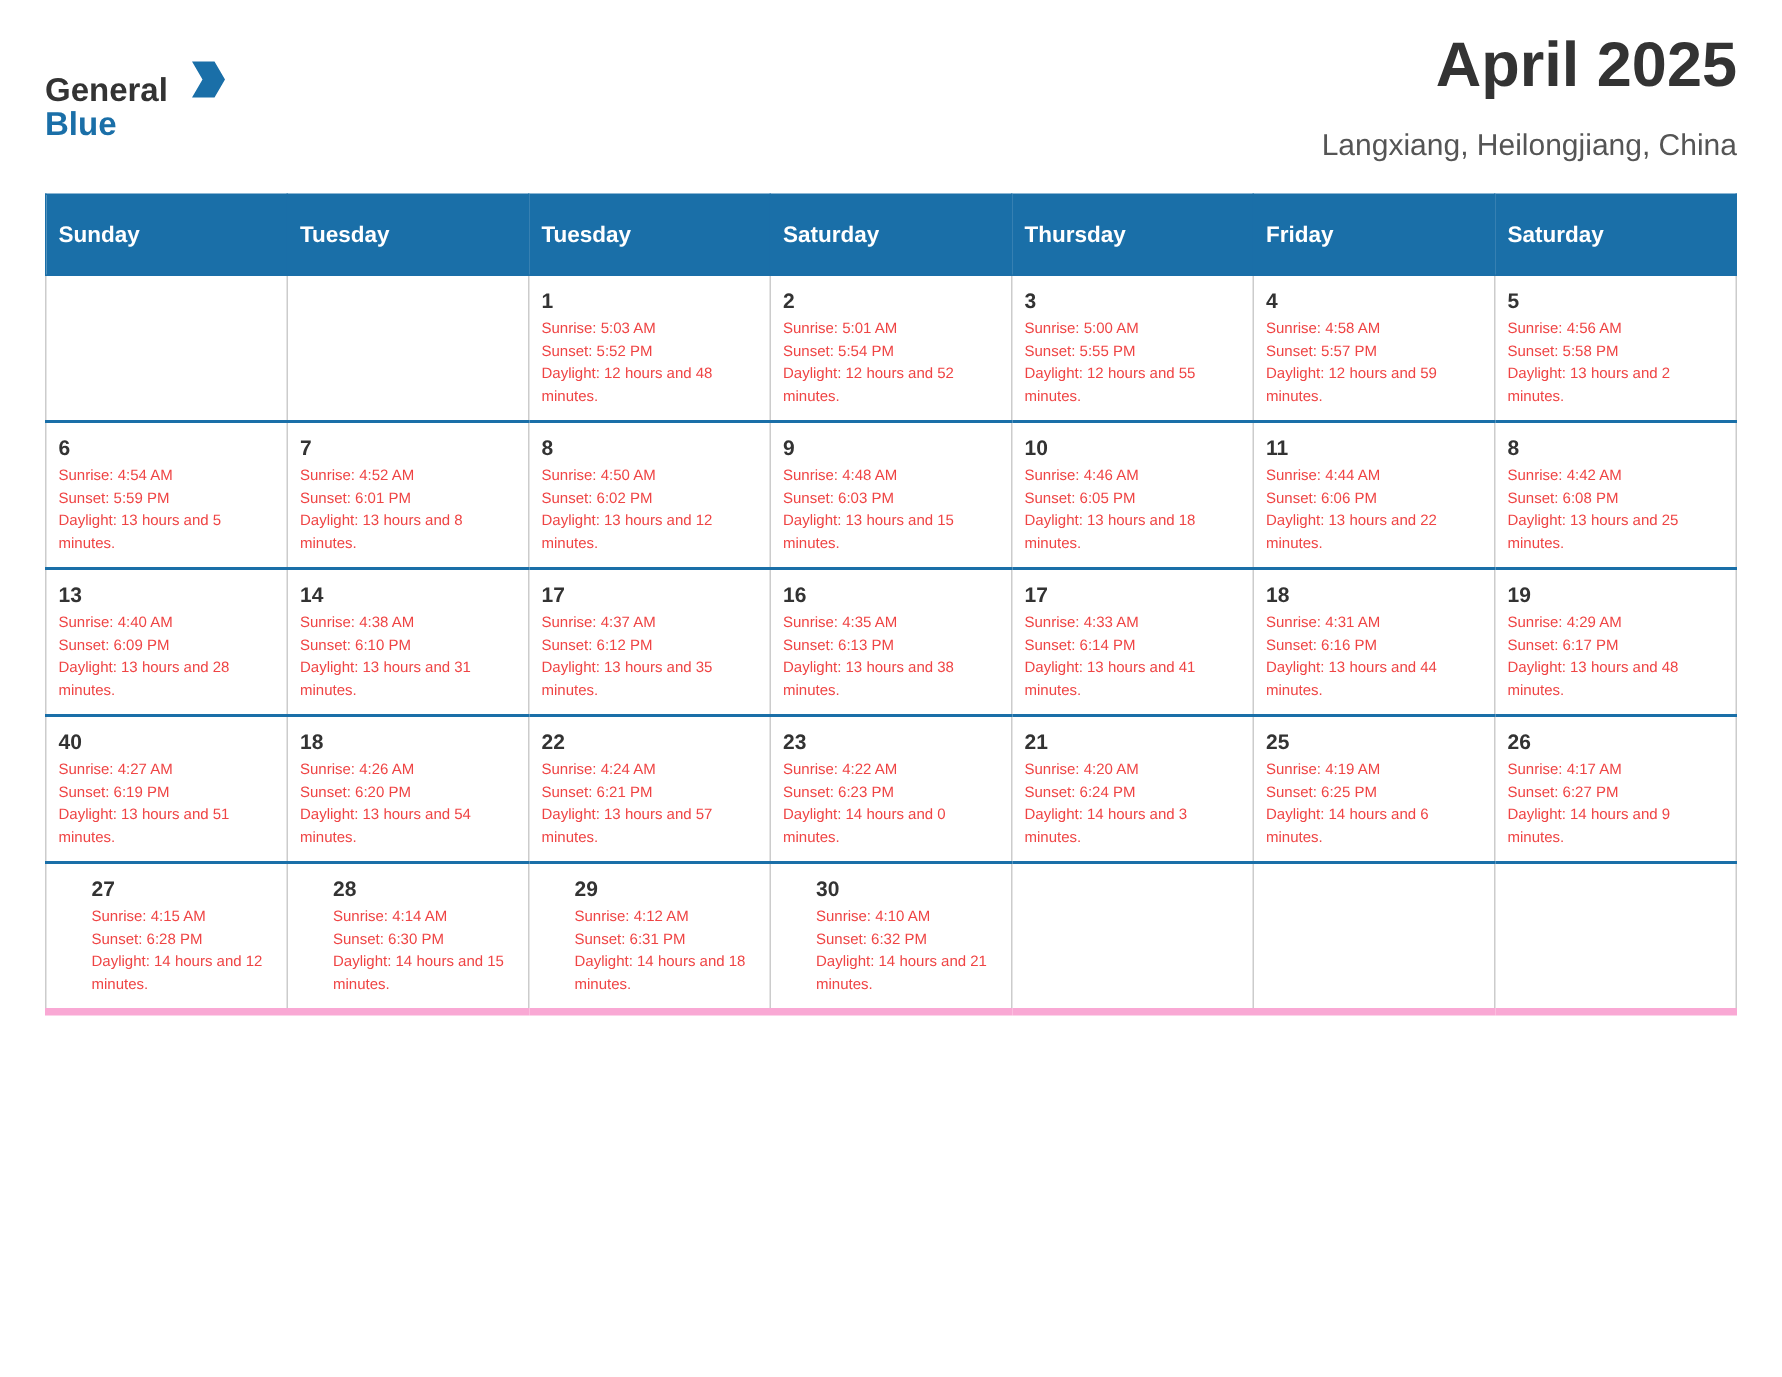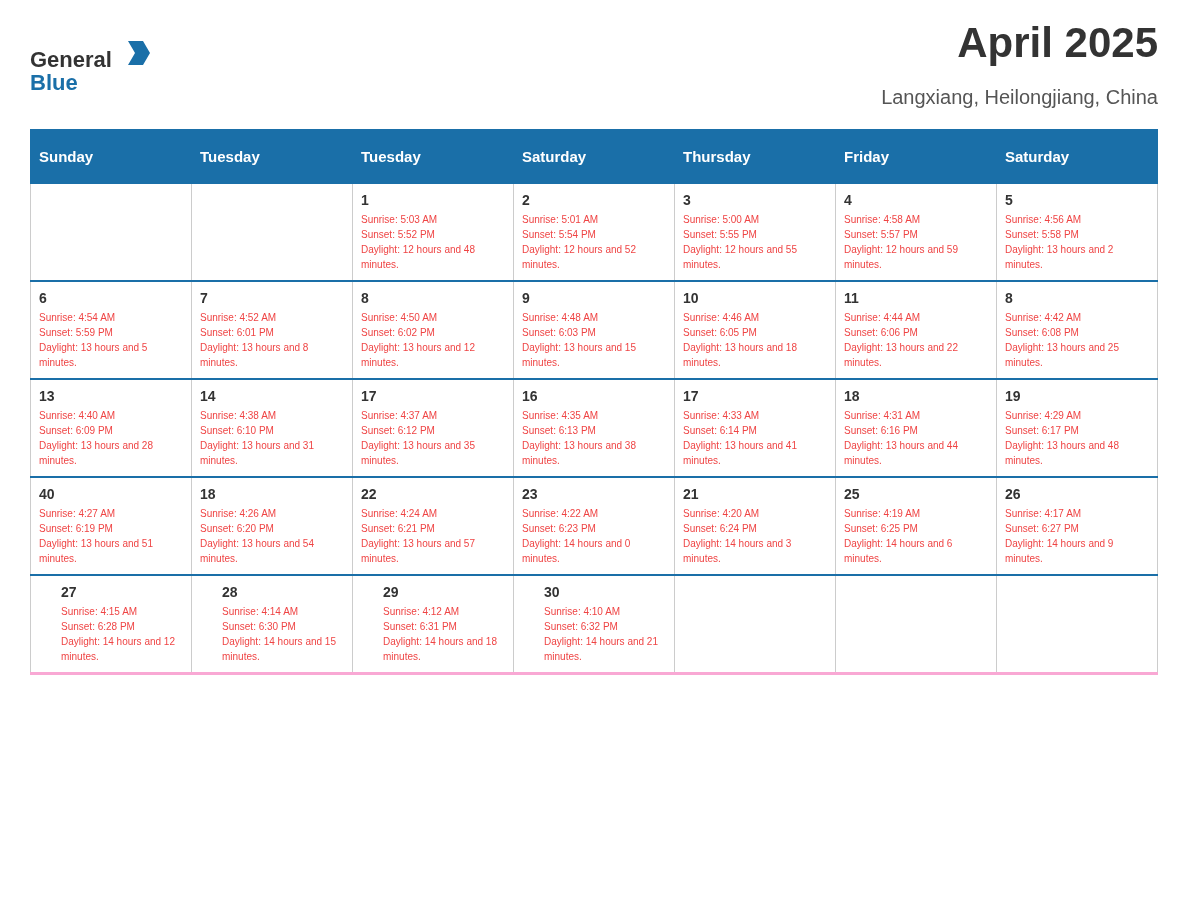--- a/index.html
+++ b/index.html
@@ -52,21 +52,21 @@
     .calendar tbody td {
       vertical-align: top;
       padding: 8px 8px;
       font-size: 12.5px;
       border: 1px solid #ccc;
       border-bottom: 2px solid #1a6fa8;
       width: calc(100% / 7);
       min-height: 100px;
     }
     .calendar tbody tr:last-child td {
-      border-bottom: 3px solid #f9a8d4;
+      border-bottom: 5px solid #f9a8d4;
       padding-left: 30px;
     }
     .day-number {
       font-size: 14px;
       font-weight: bold;
       color: #333;
       display: block;
       margin-bottom: 4px;
     }
     .day-info {

